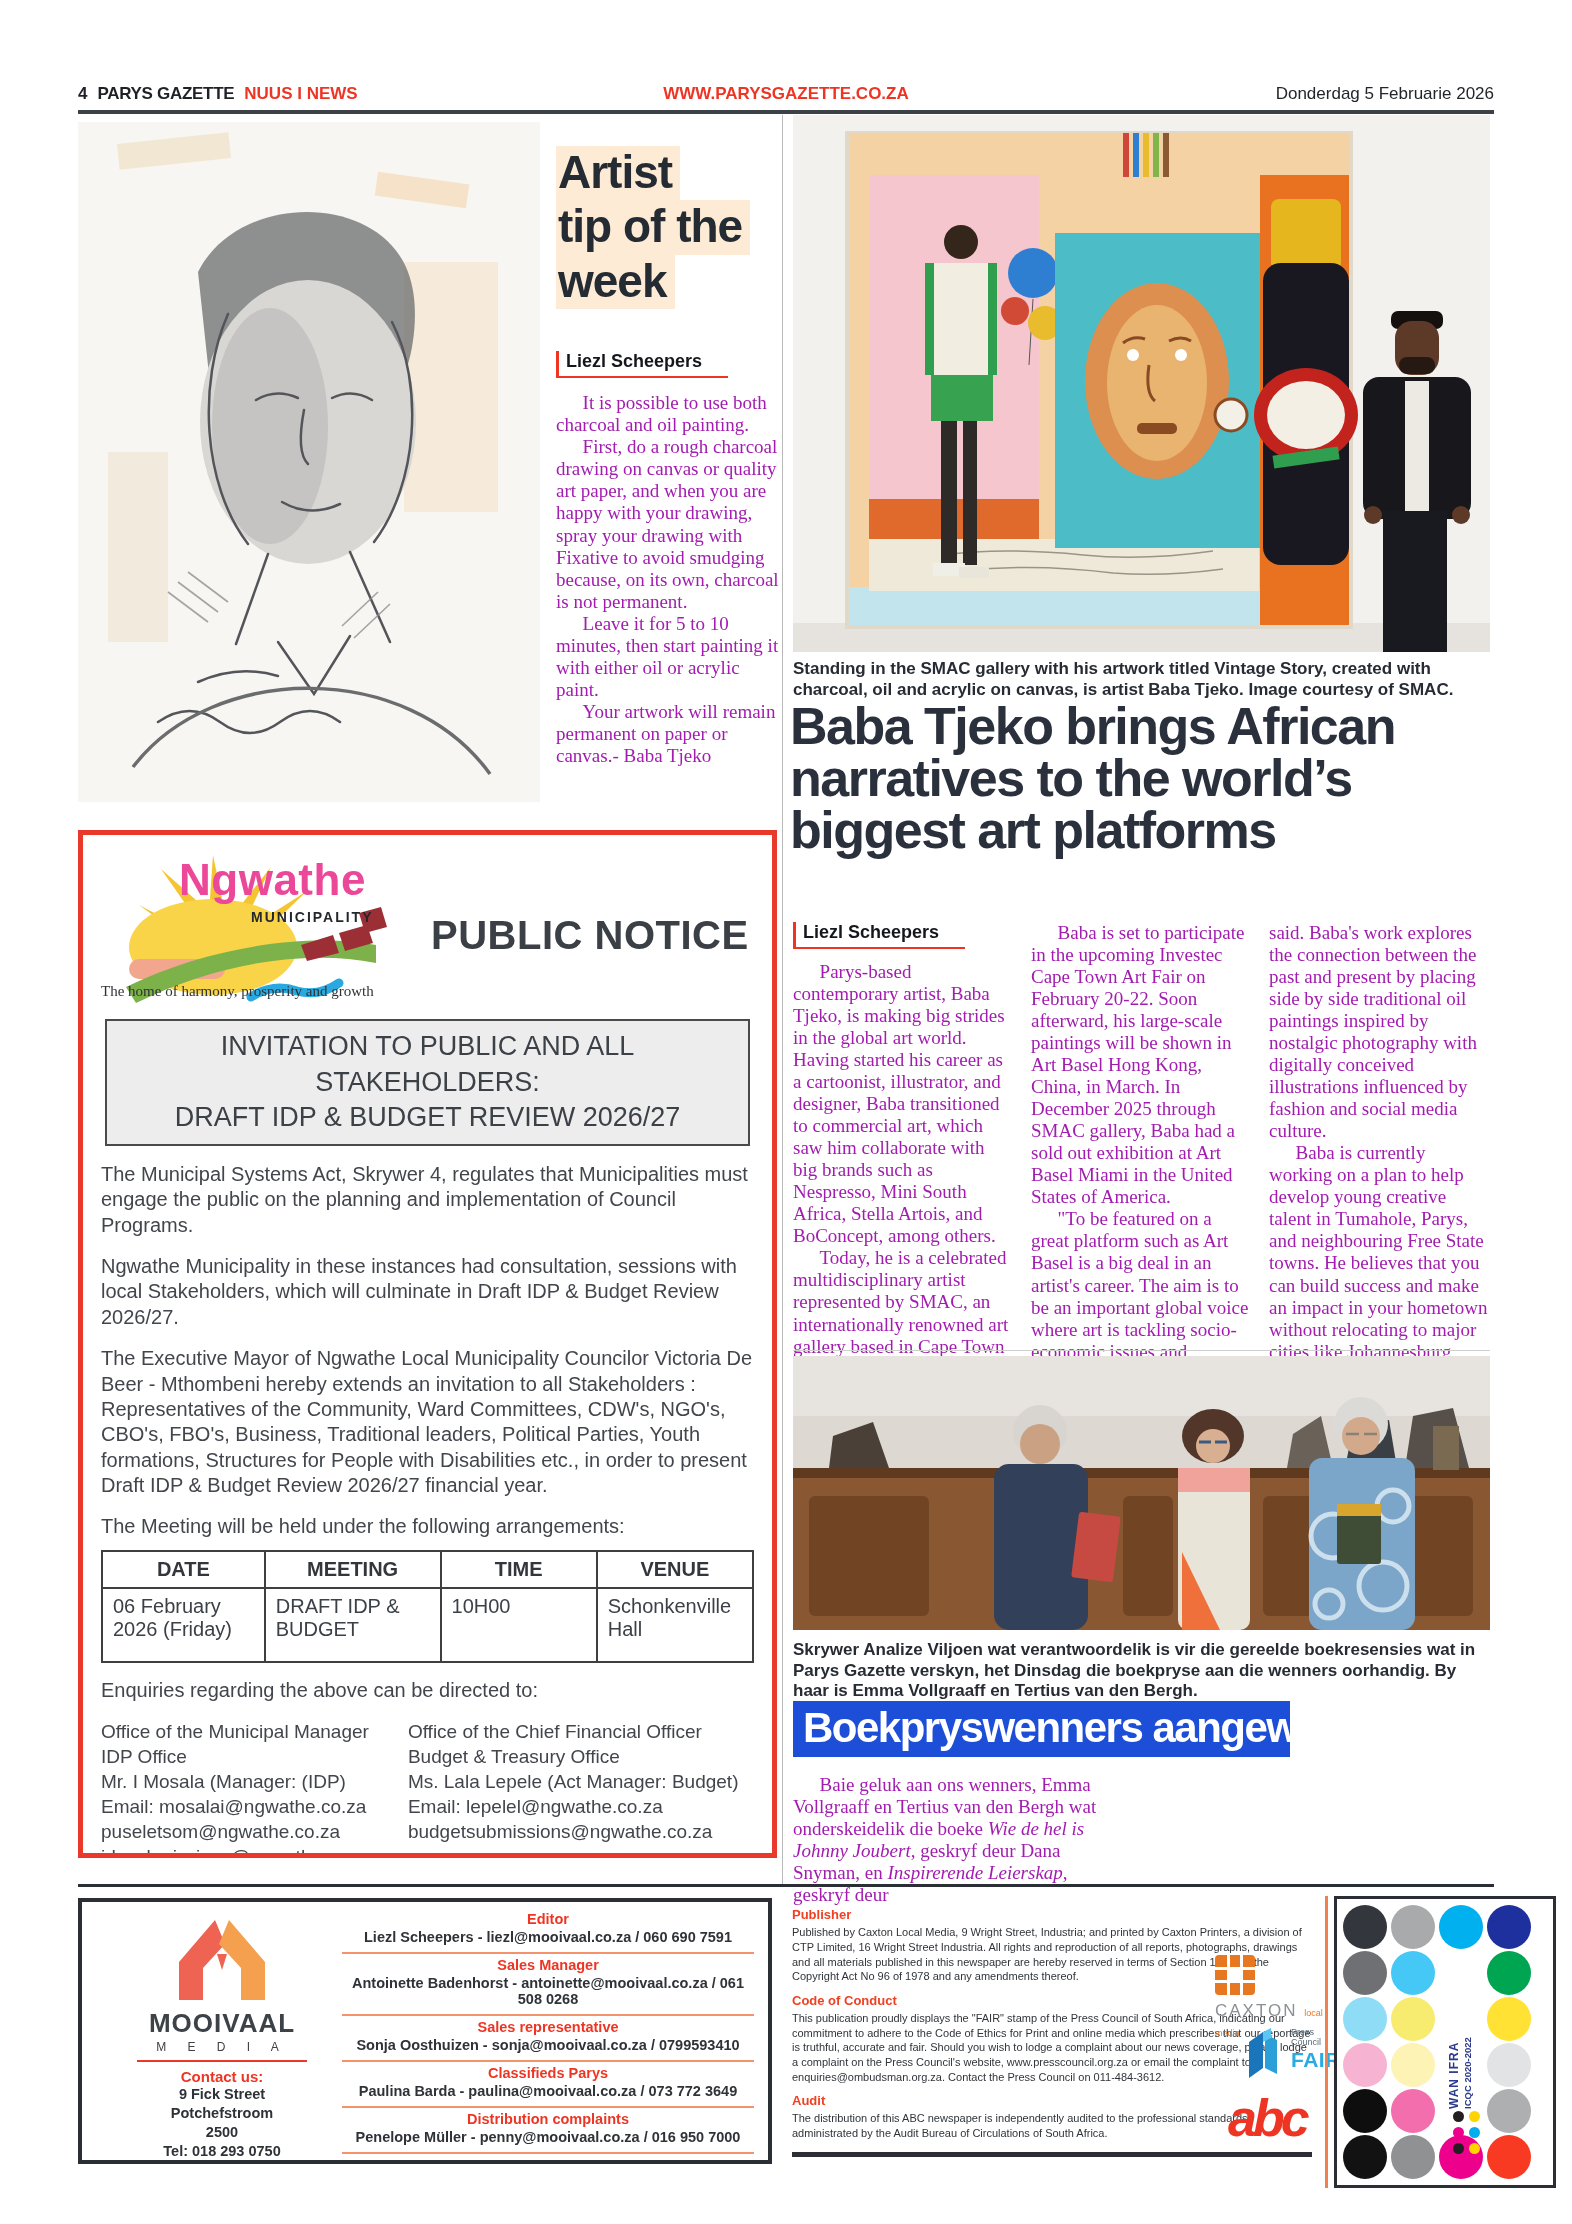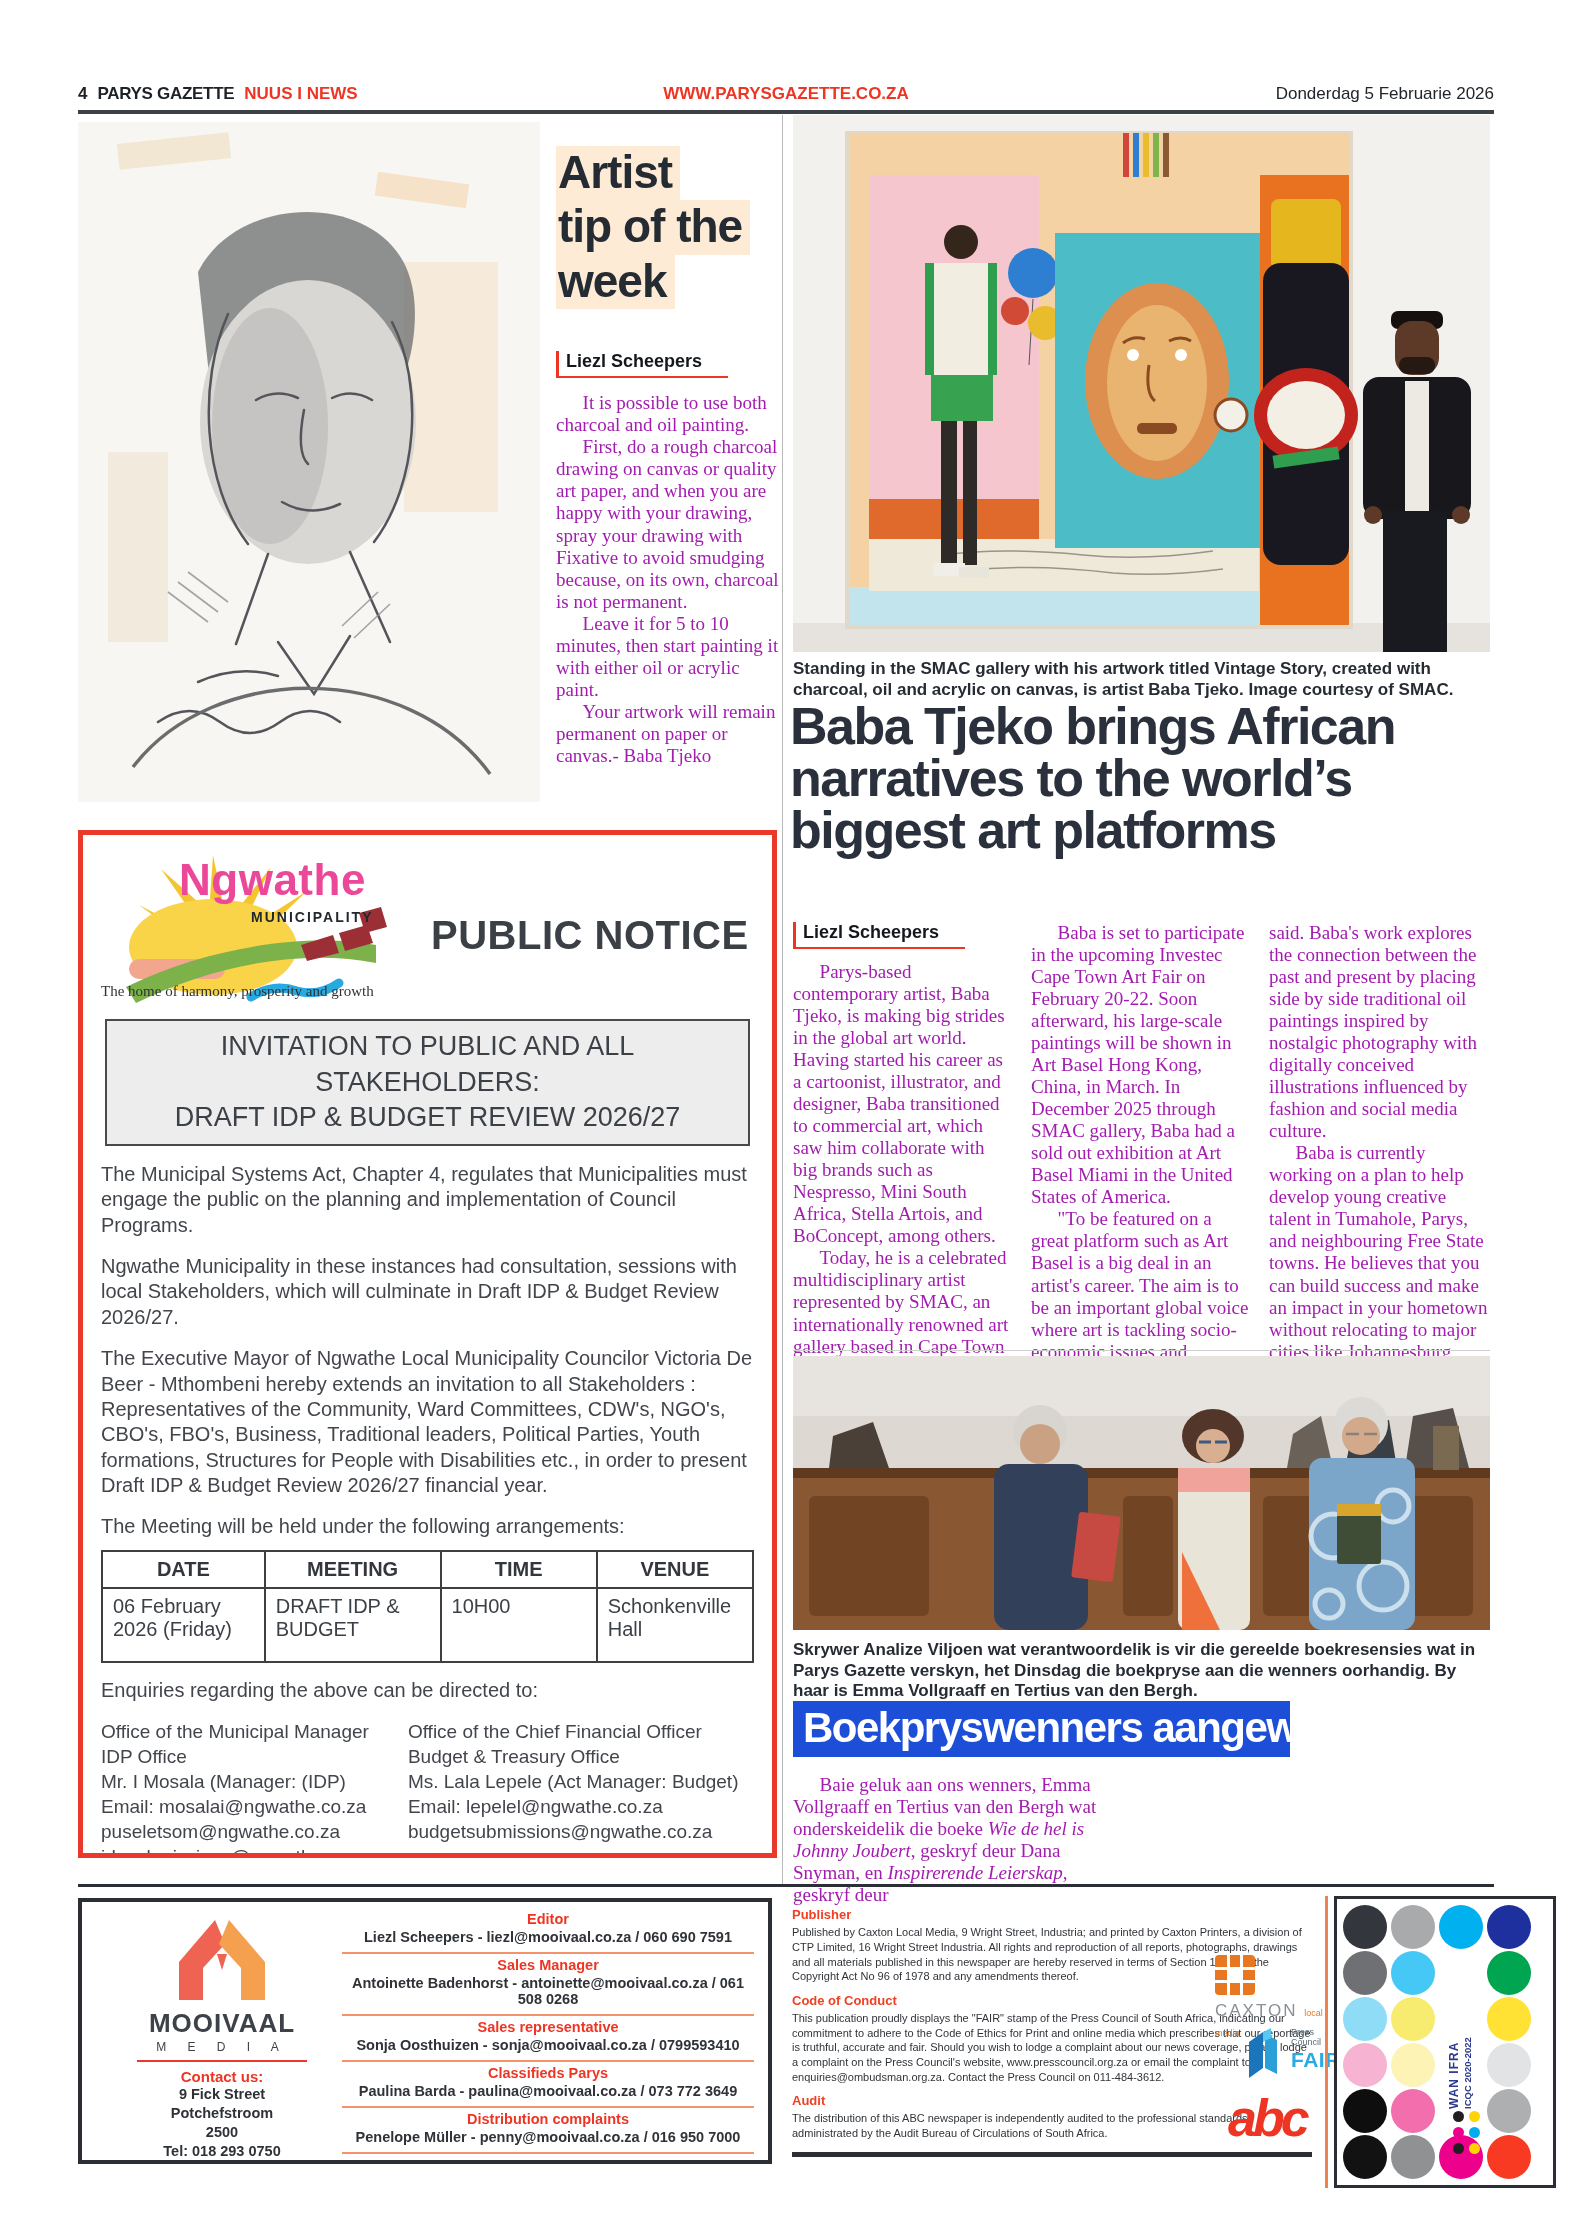--- a/index.html
+++ b/index.html
@@ -283,21 +283,21 @@
     <span class="pn-heading">PUBLIC NOTICE</span>
   </div>
 
   <div class="invite-box">
     <div>INVITATION TO PUBLIC AND ALL STAKEHOLDERS:</div>
     <div>DRAFT IDP &amp; BUDGET REVIEW 2026/27</div>
   </div>
 
   <div class="notice-body">
 
-  <p class="np">The Municipal Systems Act, Chapter 4, regulates that Municipalities must engage the public on the planning and implementation of Council Programs.</p>
+  <p class="np">The Municipal Systems Act, Skrywer 4, regulates that Municipalities must engage the public on the planning and implementation of Council Programs.</p>
       <p class="np">Ngwathe Municipality in these instances had consultation, sessions with local Stakeholders, which will culminate in Draft IDP &amp; Budget Review 2026/27.</p>
       <p class="np">The Executive Mayor of Ngwathe Local Municipality Councilor Victoria De Beer - Mthombeni hereby extends an invitation to all Stakeholders : Representatives of the Community, Ward Committees, CDW's, NGO's, CBO's, FBO's, Business, Traditional leaders, Political Parties, Youth formations, Structures for People with Disabilities etc., in order to present Draft IDP &amp; Budget Review 2026/27 financial year.</p>
     </div>
 
   <p class="np" style="margin:16px 0 0 0;font-size:20px;">The Meeting will be held under the following arrangements:</p>
 
   <table class="meeting-table">
     <tbody>
         <tr>
       <th style="width:25%">DATE</th>

